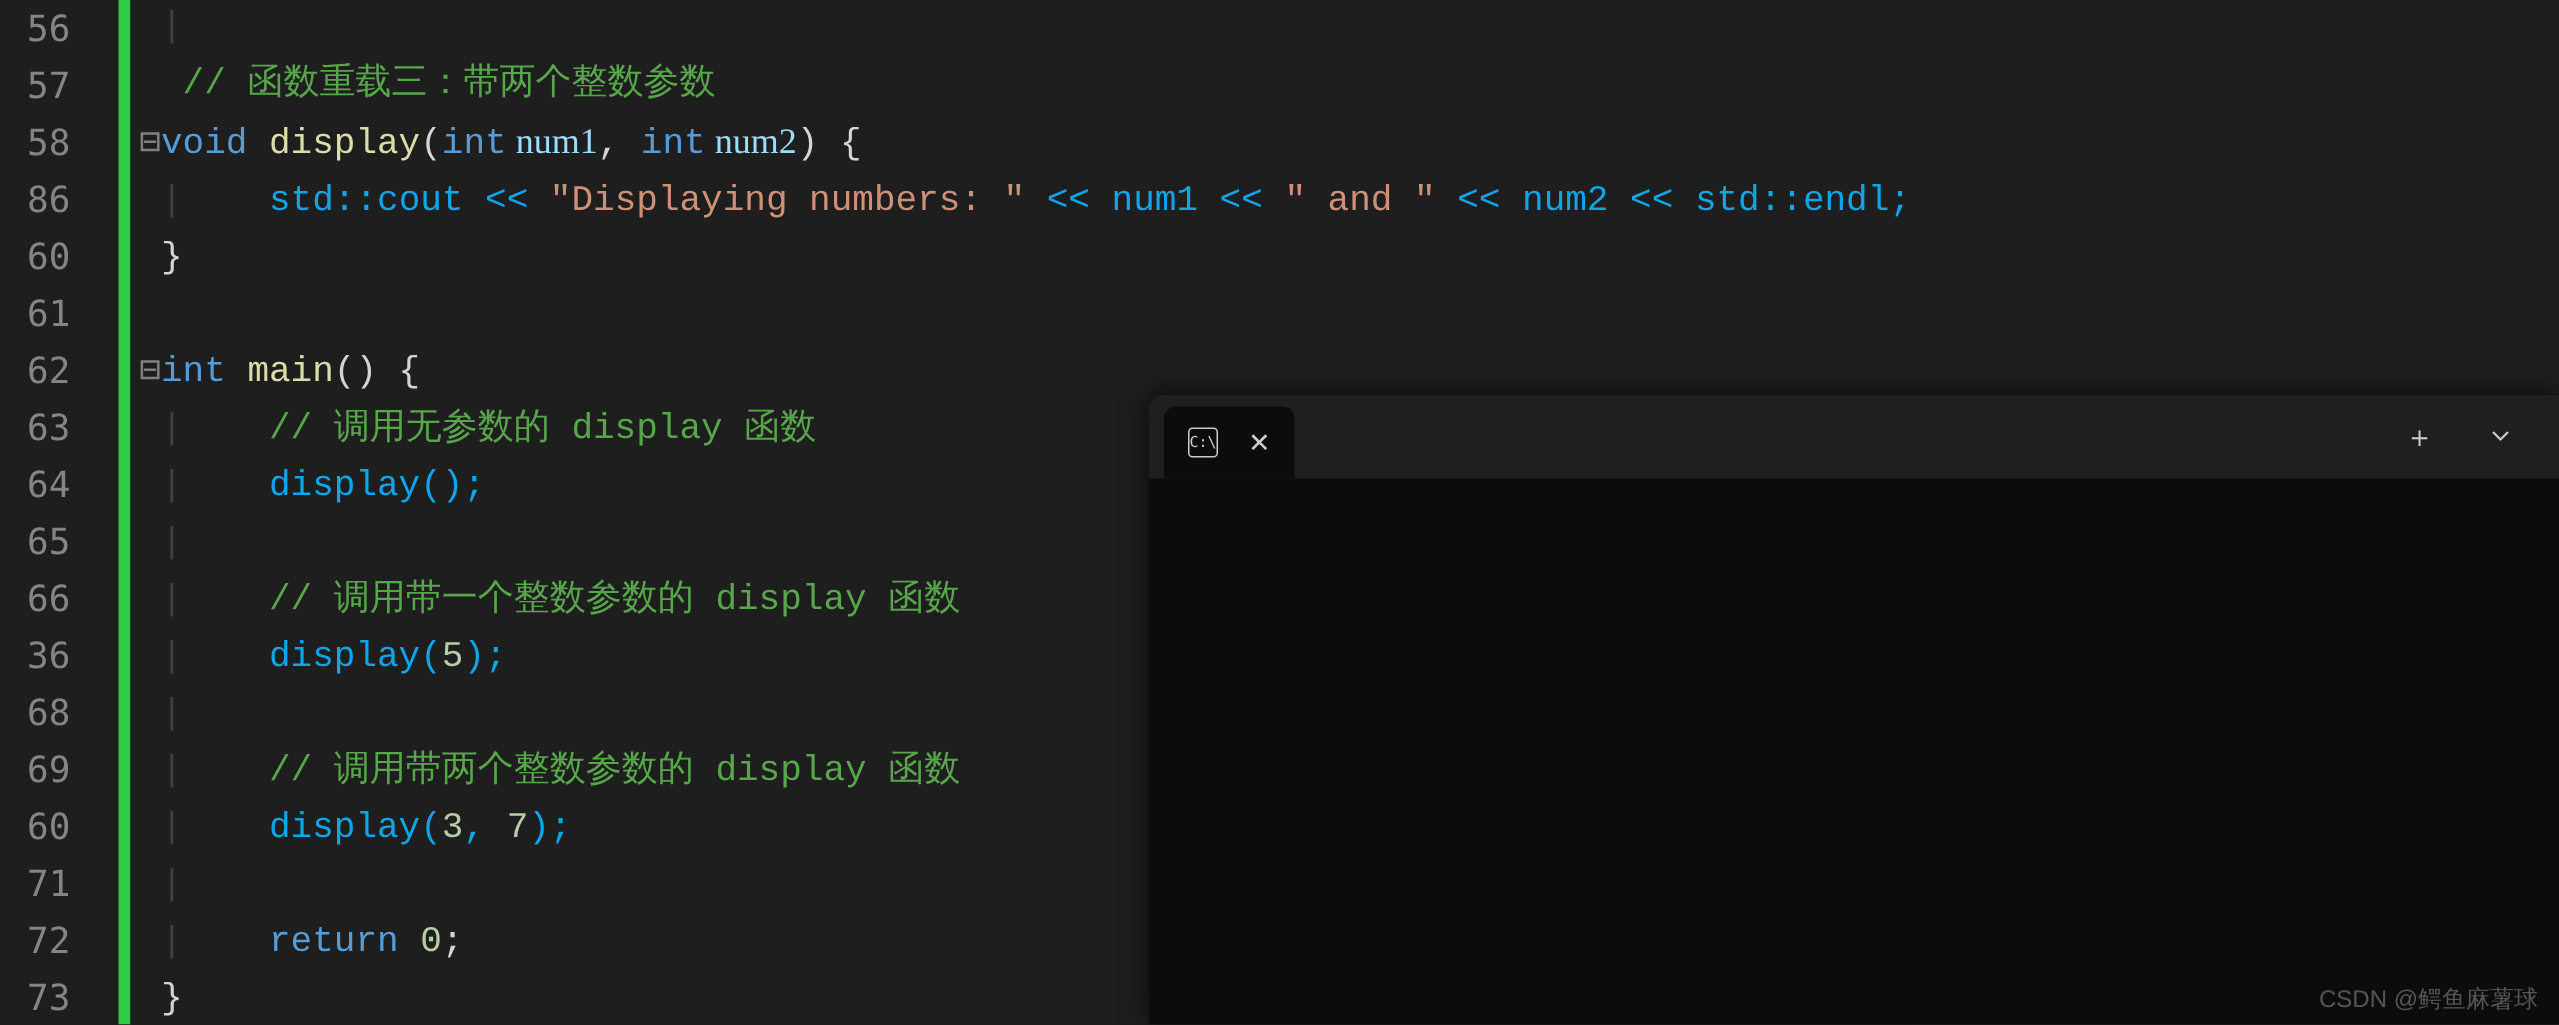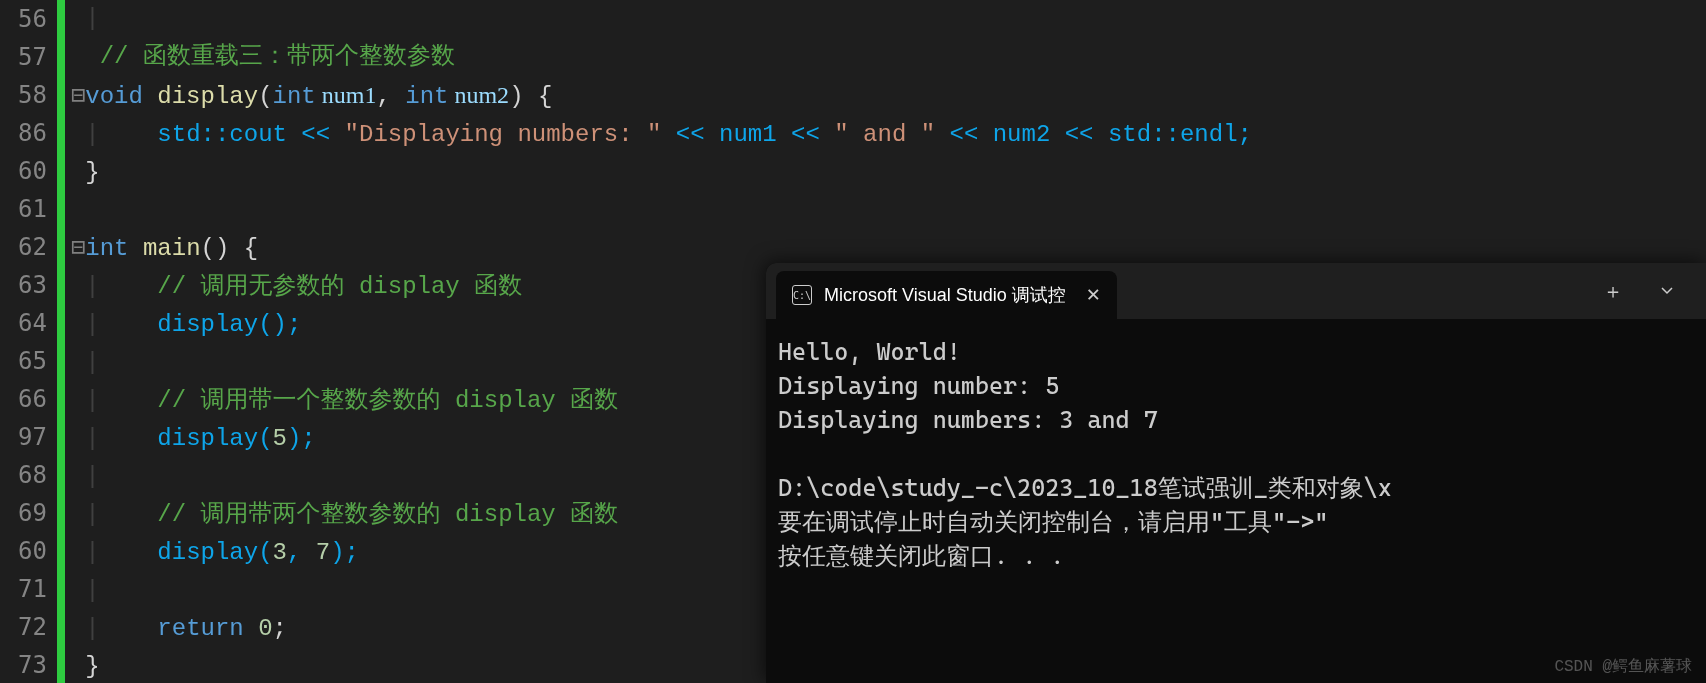--- a/index.html
+++ b/index.html
@@ -14,21 +14,21 @@
   .editor {
     display: flex;
     height: 100%;
     font-size: 24px;
     line-height: 38px;
   }
   .gutter {
     background: #1e1e1e;
     color: #858585;
     text-align: right;
-    padding-right: 10px;
+    padding-right: 32px;
     padding-left: 18px;
     user-select: none;
     font-family: Consolas, monospace;
   }
   .gutter div { }
   .change-bar {
     width: 8px;
     background: #2ecc40;
   }
   .code-area {
@@ -129,70 +129,62 @@
     font-size: 24px;
     line-height: 34px;
     color: #cccccc;
     white-space: pre;
   }
   .watermark {
     position: absolute;
     bottom: 6px;
     right: 14px;
     color: rgba(220,220,220,0.35);
-    font-family: Liberation Mono, monospace;
+    font-family: Liberation Sans, sans-serif;
     font-size: 16px;
   }
 </style>
 </head>
 <body>
 
 <div class="editor">
   <div class="gutter" id="gutter">
       <div>56</div>
       <div>57</div>
       <div>58</div>
       <div>86</div>
       <div>60</div>
       <div>61</div>
       <div>62</div>
       <div>63</div>
       <div>64</div>
       <div>65</div>
       <div>66</div>
-      <div>97</div>
+      <div>36</div>
       <div>68</div>
       <div>69</div>
       <div>60</div>
       <div>71</div>
       <div>72</div>
       <div>73</div>
     </div>
   <div class="change-bar"></div>
   <div class="code-area" id="code"><div class="code-line"><span class="guide">&nbsp;|</span></div><div class="code-line"><span class="guide">&nbsp;</span> <span class="comment">// 函数重载三：带两个整数参数</span></div><div class="code-line"><span class="fold">⊟</span><span class="type">void</span><span class="fn"> display</span><span class="punct">(</span><span class="type">int</span><span class="id"> num1</span><span class="punct">, </span><span class="type">int</span><span class="id"> num2</span><span class="punct">) {</span></div><div class="code-line"><span class="guide">&nbsp;|</span><span class="plain">    std</span><span class="plain">::cout &lt;&lt; </span><span class="str">"Displaying numbers: "</span><span class="plain"> &lt;&lt; num1 &lt;&lt; </span><span class="str">" and "</span><span class="plain"> &lt;&lt; num2 &lt;&lt; std::endl;</span></div><div class="code-line"><span class="guide">&nbsp;</span><span class="punct">}</span></div><div class="code-line">&nbsp;</div><div class="code-line"><span class="fold">⊟</span><span class="type">int</span><span class="fn"> main</span><span class="punct">() {</span></div><div class="code-line"><span class="guide">&nbsp;|</span><span class="comment">    // 调用无参数的 display 函数</span></div><div class="code-line"><span class="guide">&nbsp;|</span><span class="plain">    display();</span></div><div class="code-line"><span class="guide">&nbsp;|</span></div><div class="code-line"><span class="guide">&nbsp;|</span><span class="comment">    // 调用带一个整数参数的 display 函数</span></div><div class="code-line"><span class="guide">&nbsp;|</span><span class="plain">    display(</span><span class="num">5</span><span class="plain">);</span></div><div class="code-line"><span class="guide">&nbsp;|</span></div><div class="code-line"><span class="guide">&nbsp;|</span><span class="comment">    // 调用带两个整数参数的 display 函数</span></div><div class="code-line"><span class="guide">&nbsp;|</span><span class="plain">    display(</span><span class="num">3</span><span class="plain">, </span><span class="num">7</span><span class="plain">);</span></div><div class="code-line"><span class="guide">&nbsp;|</span></div><div class="code-line"><span class="guide">&nbsp;|</span><span class="kw">    return</span><span class="num"> 0</span><span class="punct">;</span></div><div class="code-line"><span class="guide">&nbsp;</span><span class="punct">}</span></div></div>
 </div>
 
 <div class="console-window">
   <div class="titlebar">
     <div class="tab">
       <span class="tab-icon">C:\</span>
-      <span class="tab-title">Microsoft Visual Studio 调试控</span>
       <span class="tab-close">✕</span>
     </div>
     <div class="tab-actions">
       <div class="tab-btn">＋</div>
       <div class="tab-btn">
         <svg width="14" height="14" viewBox="0 0 14 14">
             <path d="M2 4 L7 9 L12 4" stroke="#cccccc" stroke-width="1.5" fill="none"></path>
           </svg>
       </div>
     </div>
   </div>
-  <div class="console-body" id="console-body">Hello, World!
-Displaying number: 5
-Displaying numbers: 3 and 7
-
-D:\code\study_-c\2023_10_18笔试强训_类和对象\x
-要在调试停止时自动关闭控制台，请启用"工具"-&gt;"
-按任意键关闭此窗口. . .</div>
 </div>
 
 <div class="watermark">CSDN @鳄鱼麻薯球</div>
 
 </body></html>

